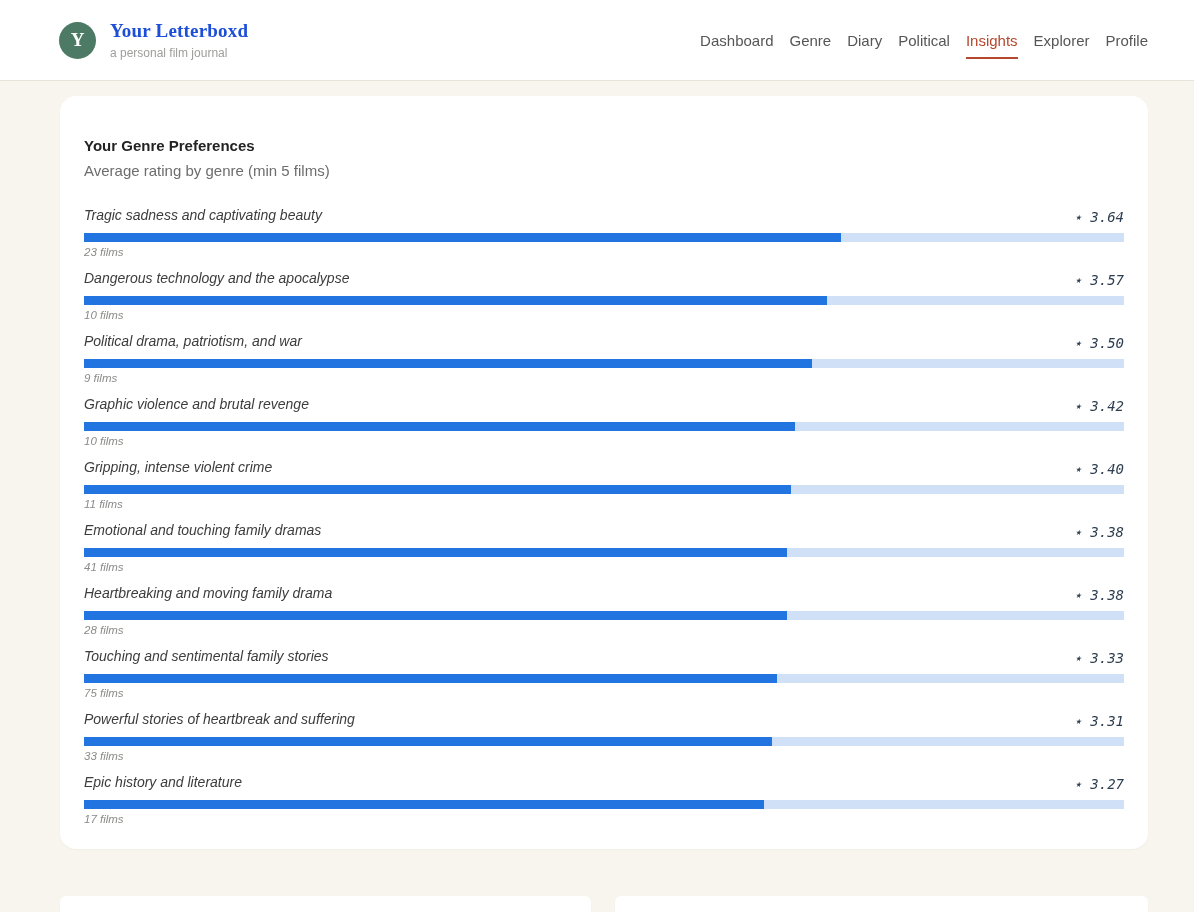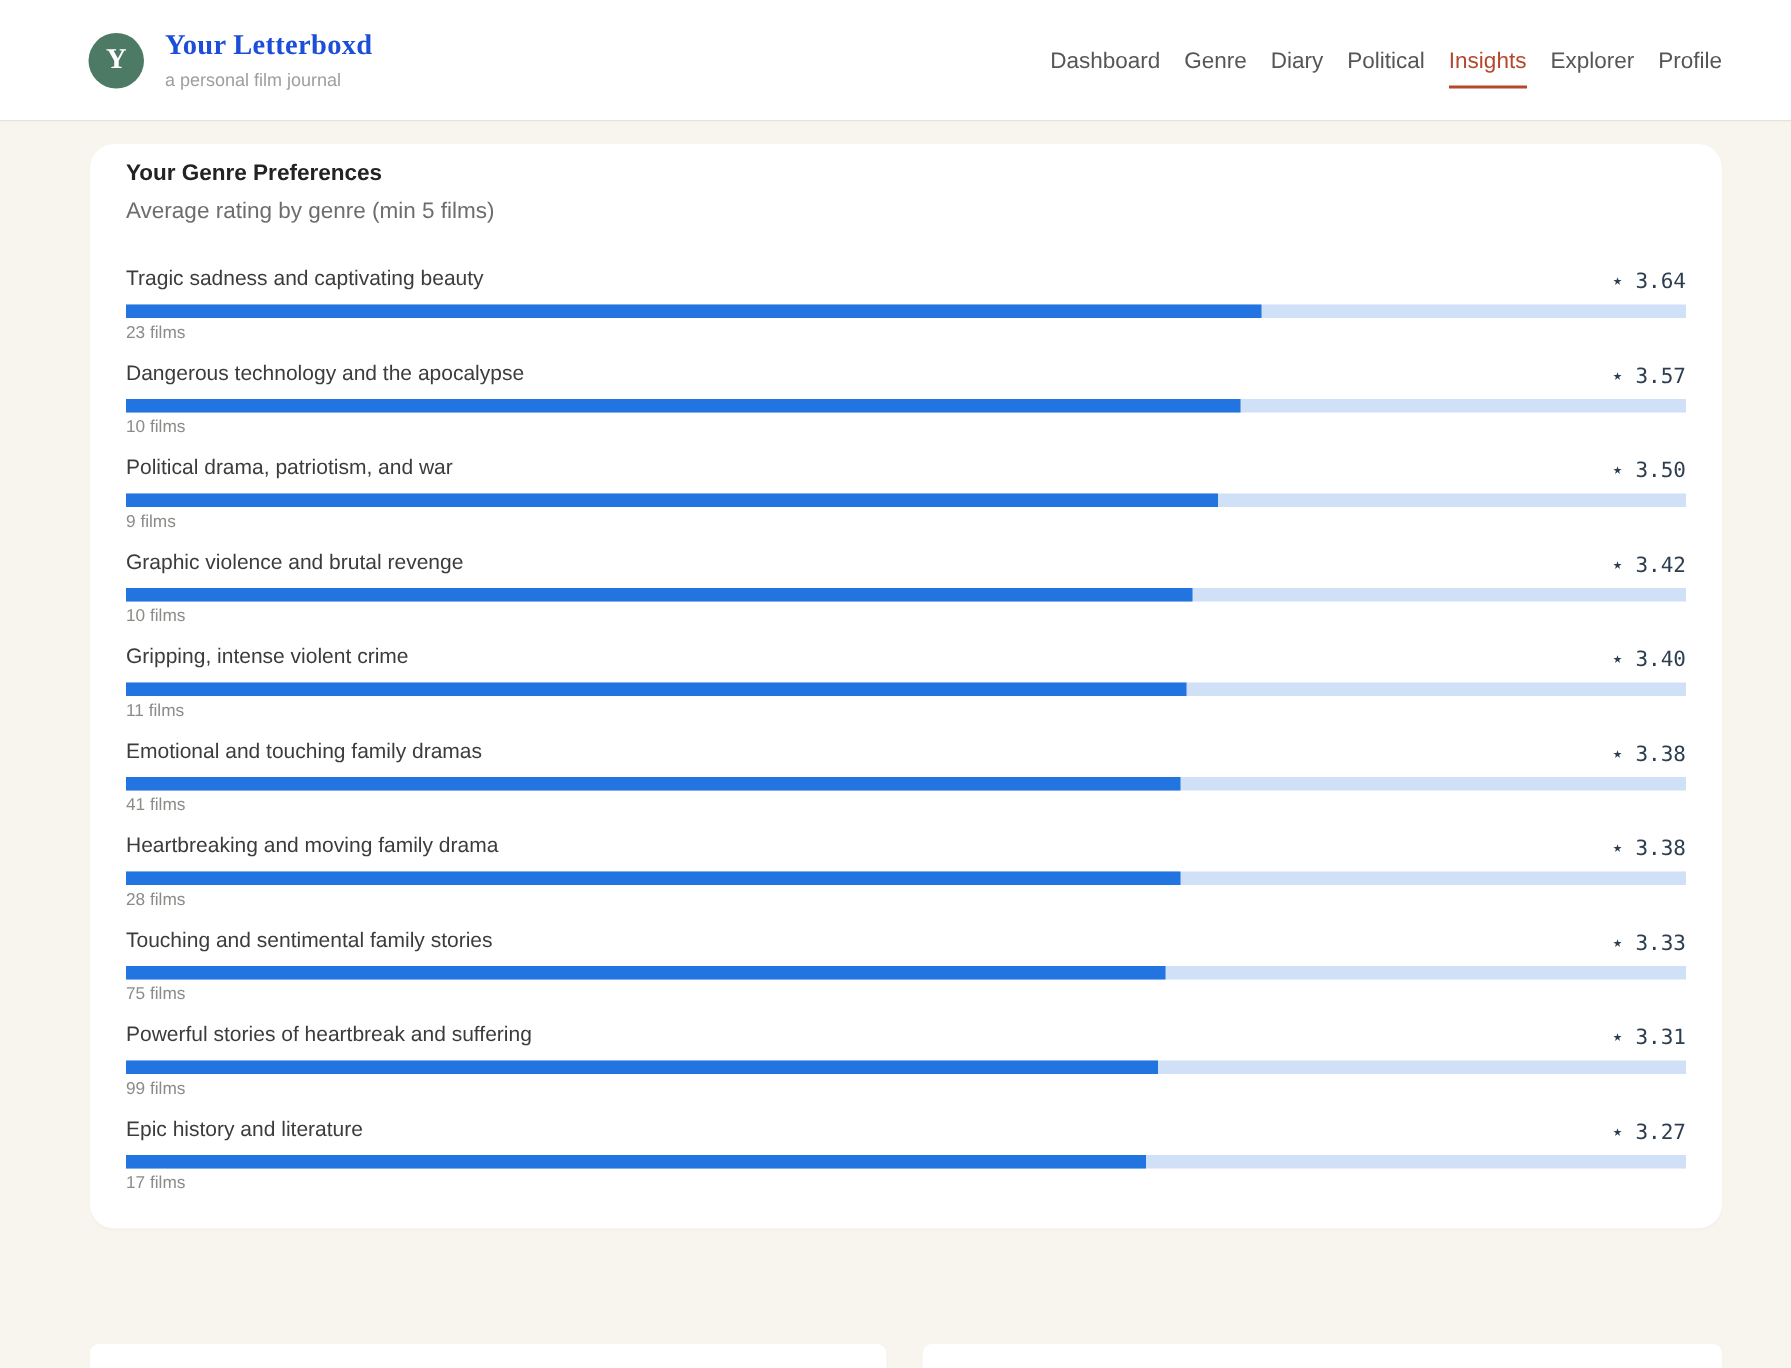--- a/index.html
+++ b/index.html
@@ -53,36 +53,36 @@
     color: #b5472c;
     border-bottom-color: #b5472c;
   }
 
   
   .main-card {
     width: 1088px;
     margin: 15px 0 0 60px;
     background: #ffffff;
     border-radius: 16px;
-    padding: 10px 24px 24px 24px;
+    padding: 40px 24px 24px 24px;
     box-shadow: 0 1px 2px rgba(0,0,0,0.03);
   }
   .card-title {
     font-size: 15px;
     font-weight: bold;
     color: #232323;
     line-height: 20px;
   }
   .card-subtitle {
     font-size: 15px;
     color: #6d6d6d;
     line-height: 20px;
     margin-top: 5px;
   }
-  .rows { margin-top: 26px; }
+  .rows { margin-top: 26px; font-style: italic; }
   .row { margin-bottom: 12px; }
   .row-top {
     display: flex;
     justify-content: space-between;
     align-items: baseline;
     height: 19px;
   }
   .genre-label { font-size: 14px; color: #3c3c3c; }
   .rating {
     font-family: "DejaVu Sans Mono", monospace;
@@ -259,21 +259,21 @@
         <div class="row-top">
           <span class="genre-label">Powerful stories of heartbreak and suffering</span>
           <span class="rating">
             <span class="star">★</span>
             <span>3.31</span>
           </span>
         </div>
         <div class="track">
           <div class="fill" style="width: 66.2%;"></div>
         </div>
-        <div class="film-count">99 films</div>
+        <div class="film-count">33 films</div>
       </div>
       <div class="row">
         <div class="row-top">
           <span class="genre-label">Epic history and literature</span>
           <span class="rating">
             <span class="star">★</span>
             <span>3.27</span>
           </span>
         </div>
         <div class="track">

